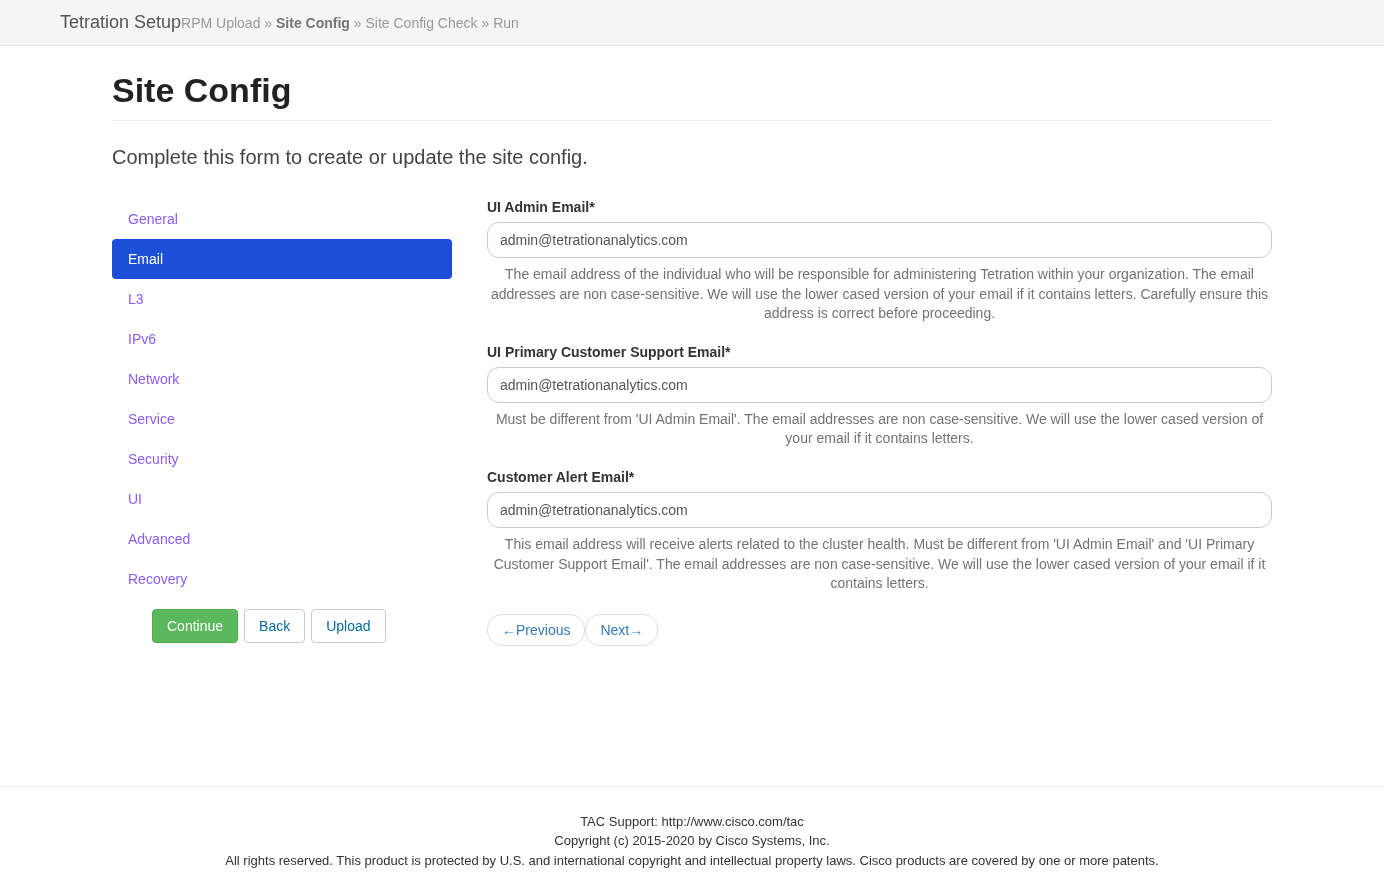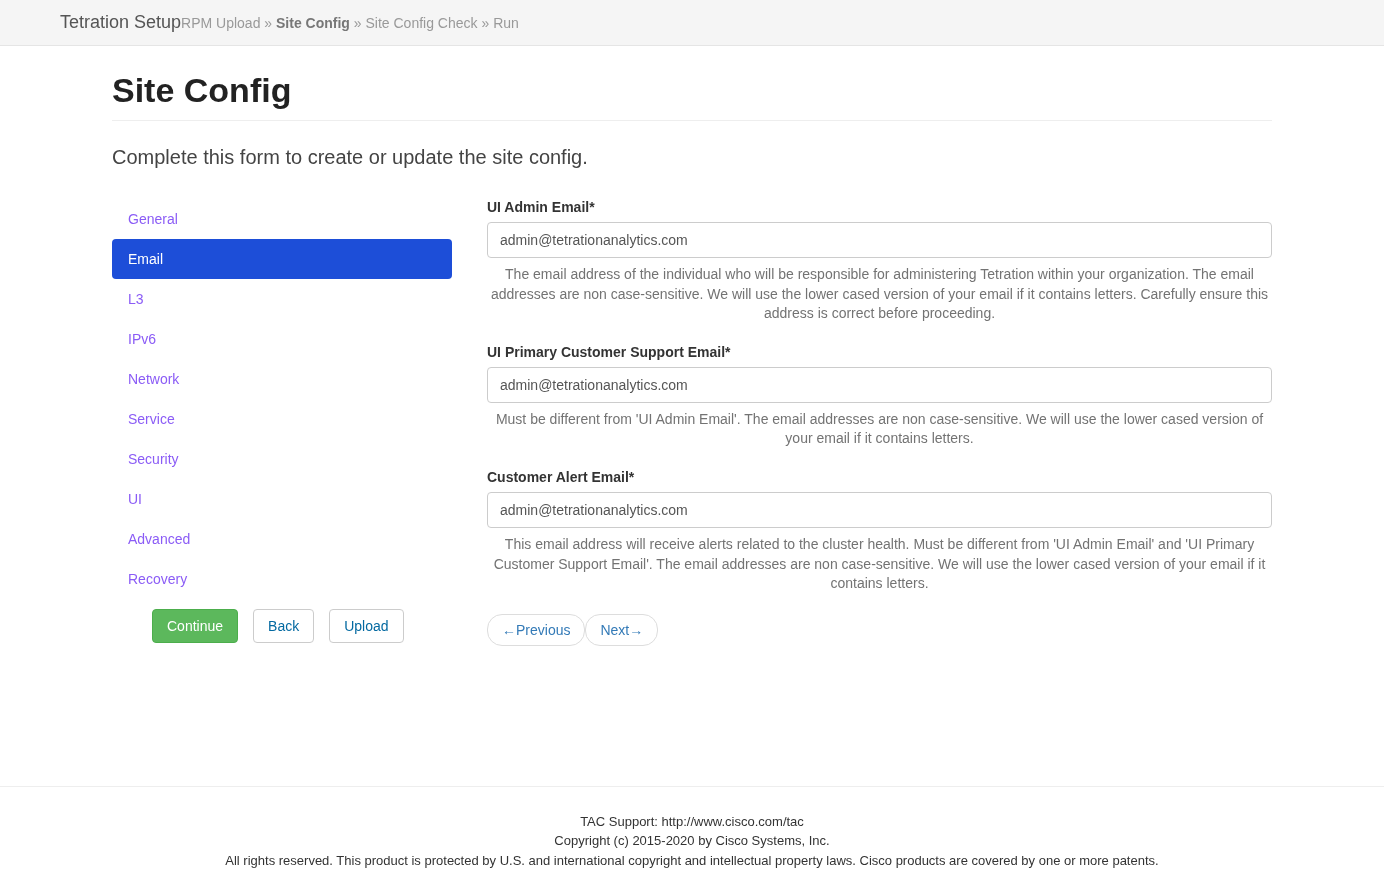--- a/index.html
+++ b/index.html
@@ -74,21 +74,21 @@
       cursor: pointer;
       font-size: 14px;
     }
     .nav-item.active {
       background: #1d4ed8;
       color: #fff;
       border-radius: 4px;
     }
     .button-row {
       display: flex;
-      gap: 15px;
+      gap: 6px;
       margin-top: 5px;
       padding-left: 40px;
     }
     .btn {
       padding: 8px 14px;
       border-radius: 4px;
       font-size: 14px;
       cursor: pointer;
       border: 1px solid #ccc;
       background: #fff;
@@ -110,21 +110,21 @@
       font-size: 14px;
       color: #333;
       display: block;
       margin-bottom: 7px;
     }
     .form-control {
       width: 100%;
       padding: 8px 12px;
       font-size: 14px;
       border: 1px solid #ccc;
-      border-radius: 4px;
+      border-radius: 12px;
       color: #555;
       height: 36px;
     }
     .help-text {
       font-size: 14px;
       color: #737373;
       margin-top: 7px;
       line-height: 1.4;
       text-align: center;
     }

